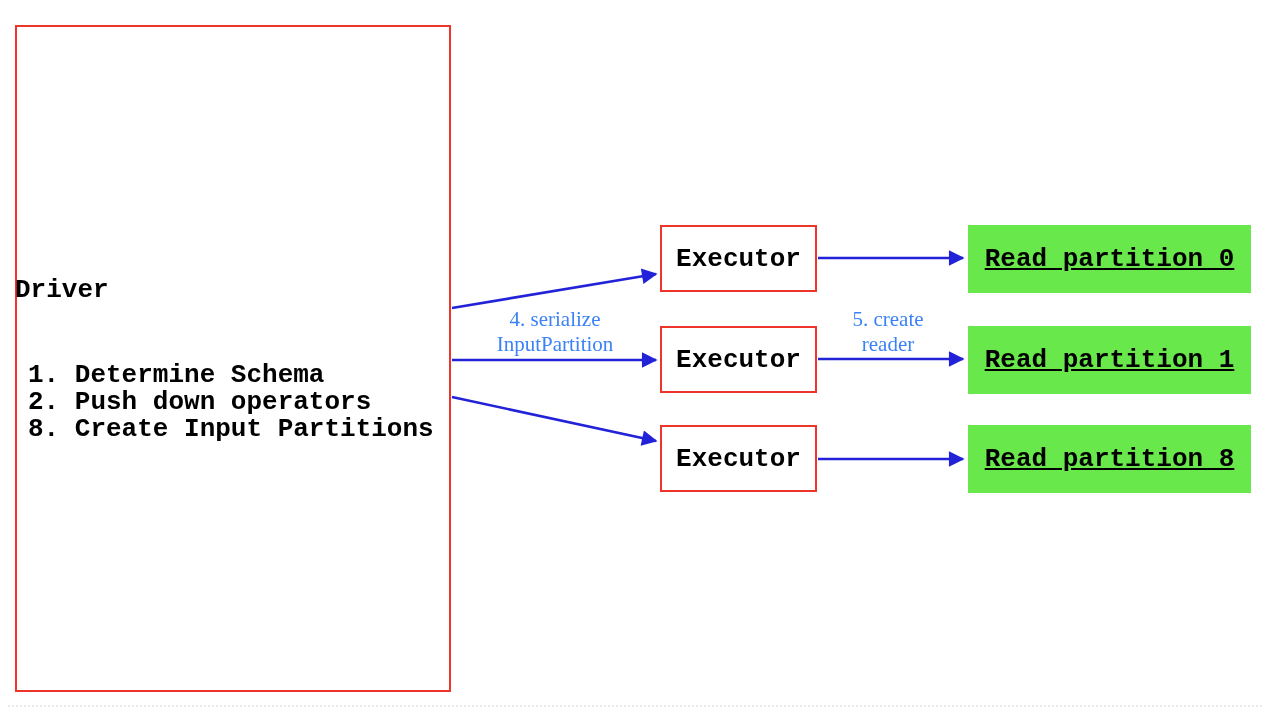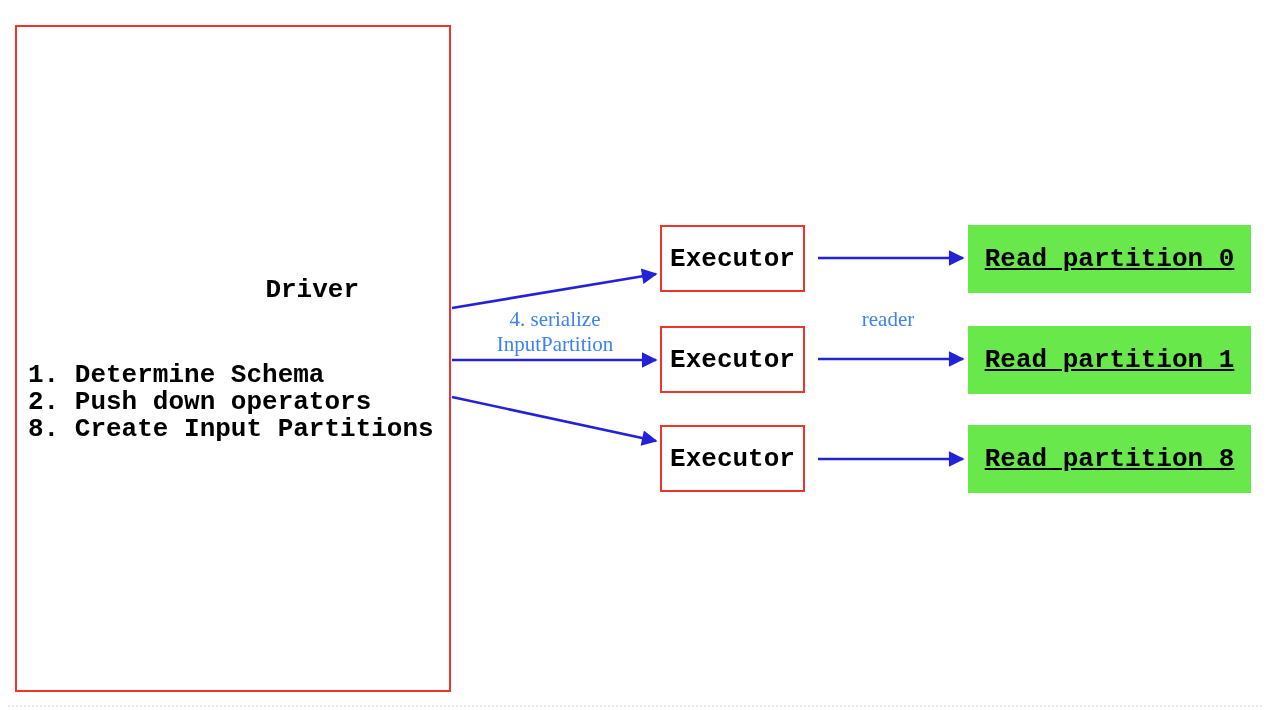--- a/index.html
+++ b/index.html
@@ -31,33 +31,33 @@
     position: absolute;
     left: 15px; top: 25px;
     width: 436px; height: 667px;
     border: 2px solid #ee352b;
     background: #ffffff;
   }
   .driver-title {
     position: absolute;
     left: 15px; top: 277px;
     width: 344px;
-    text-align: right;
+    text-align: left;
     line-height: 27px;
   }
   .driver-steps {
     position: absolute;
     left: 28px; top: 362px;
     line-height: 27px;
     white-space: nowrap;
   }
   .executor-box {
     position: absolute;
     left: 660px;
-    width: 145px; height: 67px;
+    width: 157px; height: 67px;
     border: 2px solid #ee352b;
     background: #ffffff;
     display: flex; align-items: center; justify-content: center;
   }
   .partition-box {
     position: absolute;
     left: 968px;
     width: 283px; height: 68px;
     background: #69e84b;
     display: flex; align-items: center; justify-content: center; text-decoration: underline;
@@ -122,18 +122,19 @@
   </div>
   <div class="partition-box row-3">
     <span class="mono">Read partition 8</span>
   </div>
 
   <div class="serif-label" style="left: 455px; top: 307px; width: 200px;">
     <div>4. serialize</div>
     <div>InputPartition</div>
   </div>
   <div class="serif-label" style="left: 788px; top: 307px; width: 200px;">
+    <div>5. create</div>
     <div>reader</div>
   </div>
 
   <div class="bottom-edge"></div>
 
 </div>
 
 </body></html>

